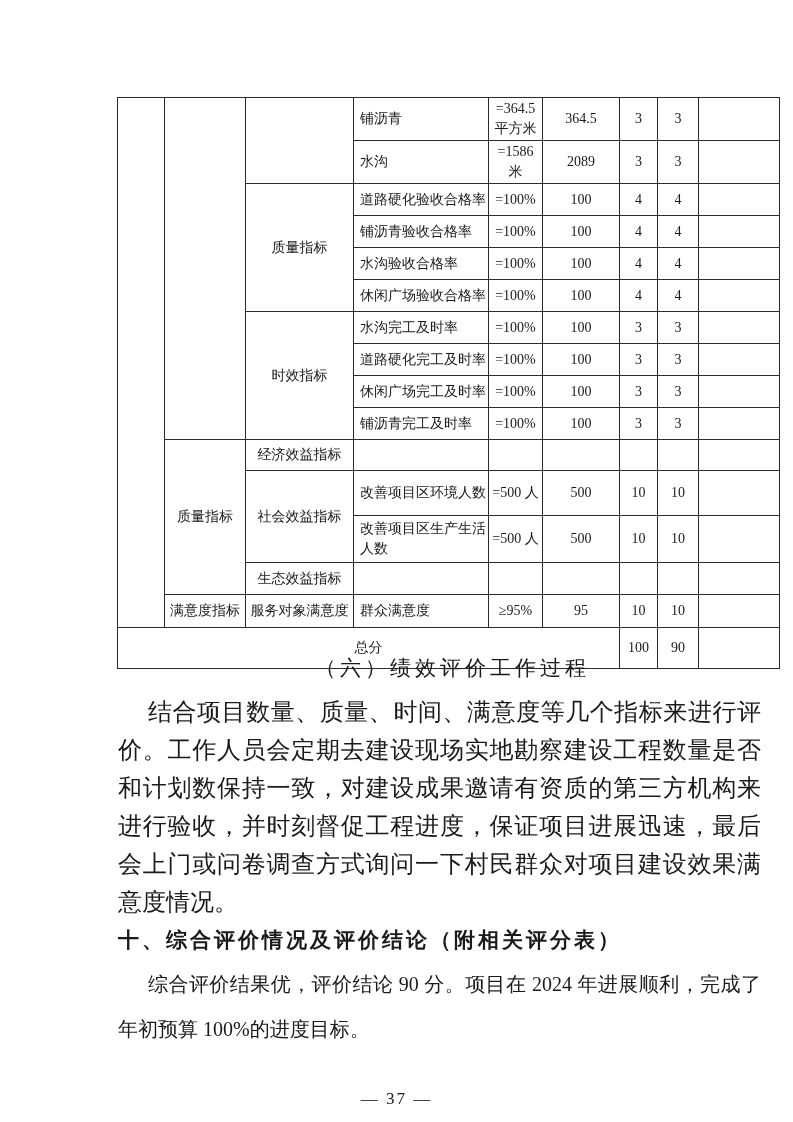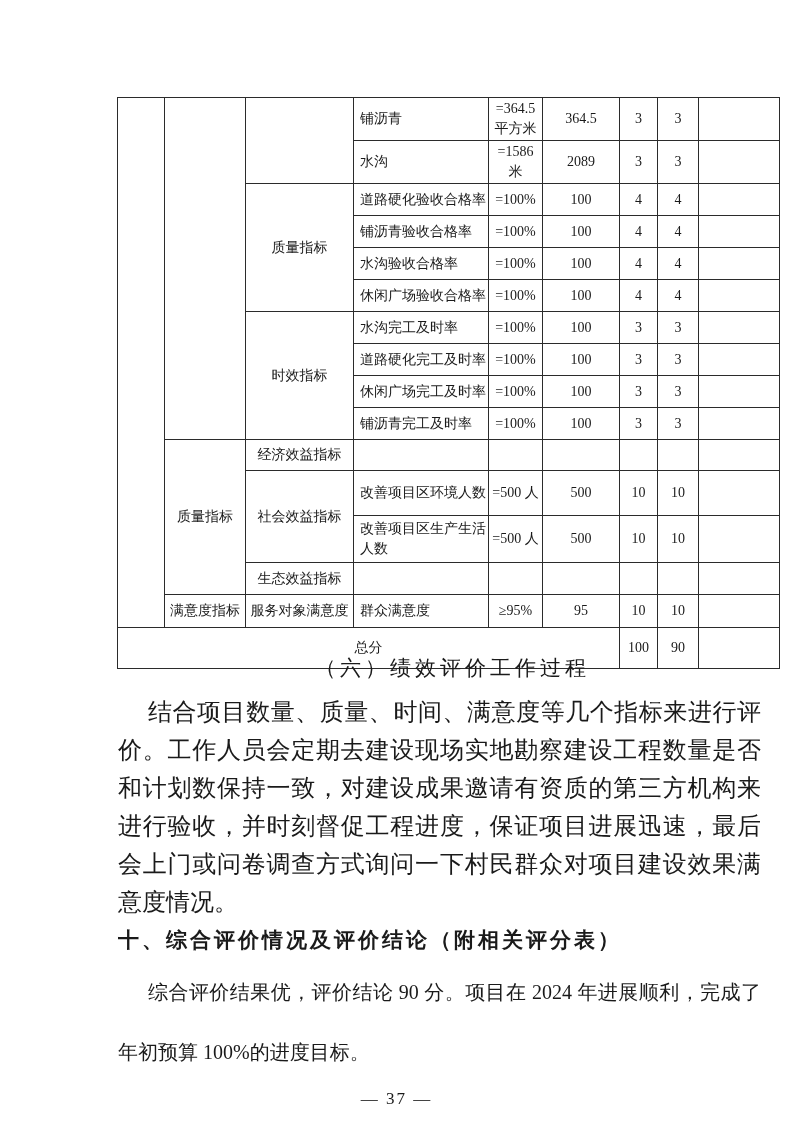--- a/index.html
+++ b/index.html
@@ -33,21 +33,21 @@
   .p1{
     margin:10px 0 0 0;font-size:24px;line-height:38px;
     text-align:justify;text-indent:30px;
   }
   .h10{
     margin:4px 0 0 0;font-weight:bold;font-size:21px;
     letter-spacing:3px;line-height:30px;
     font-family:"Liberation Sans","DejaVu Sans",sans-serif;
   }
   .p2{
-    margin:7px 0 0 0;font-size:20px;line-height:60px;
+    margin:7px 0 0 0;font-size:20px;line-height:45px;
     text-align:justify;text-indent:30px;
   }
   .pageno{
     position:absolute;left:0;top:1089px;width:100%;
     text-align:center;font-size:17px;letter-spacing:2px;
   }
 </style>
 </head>
 <body>
 

